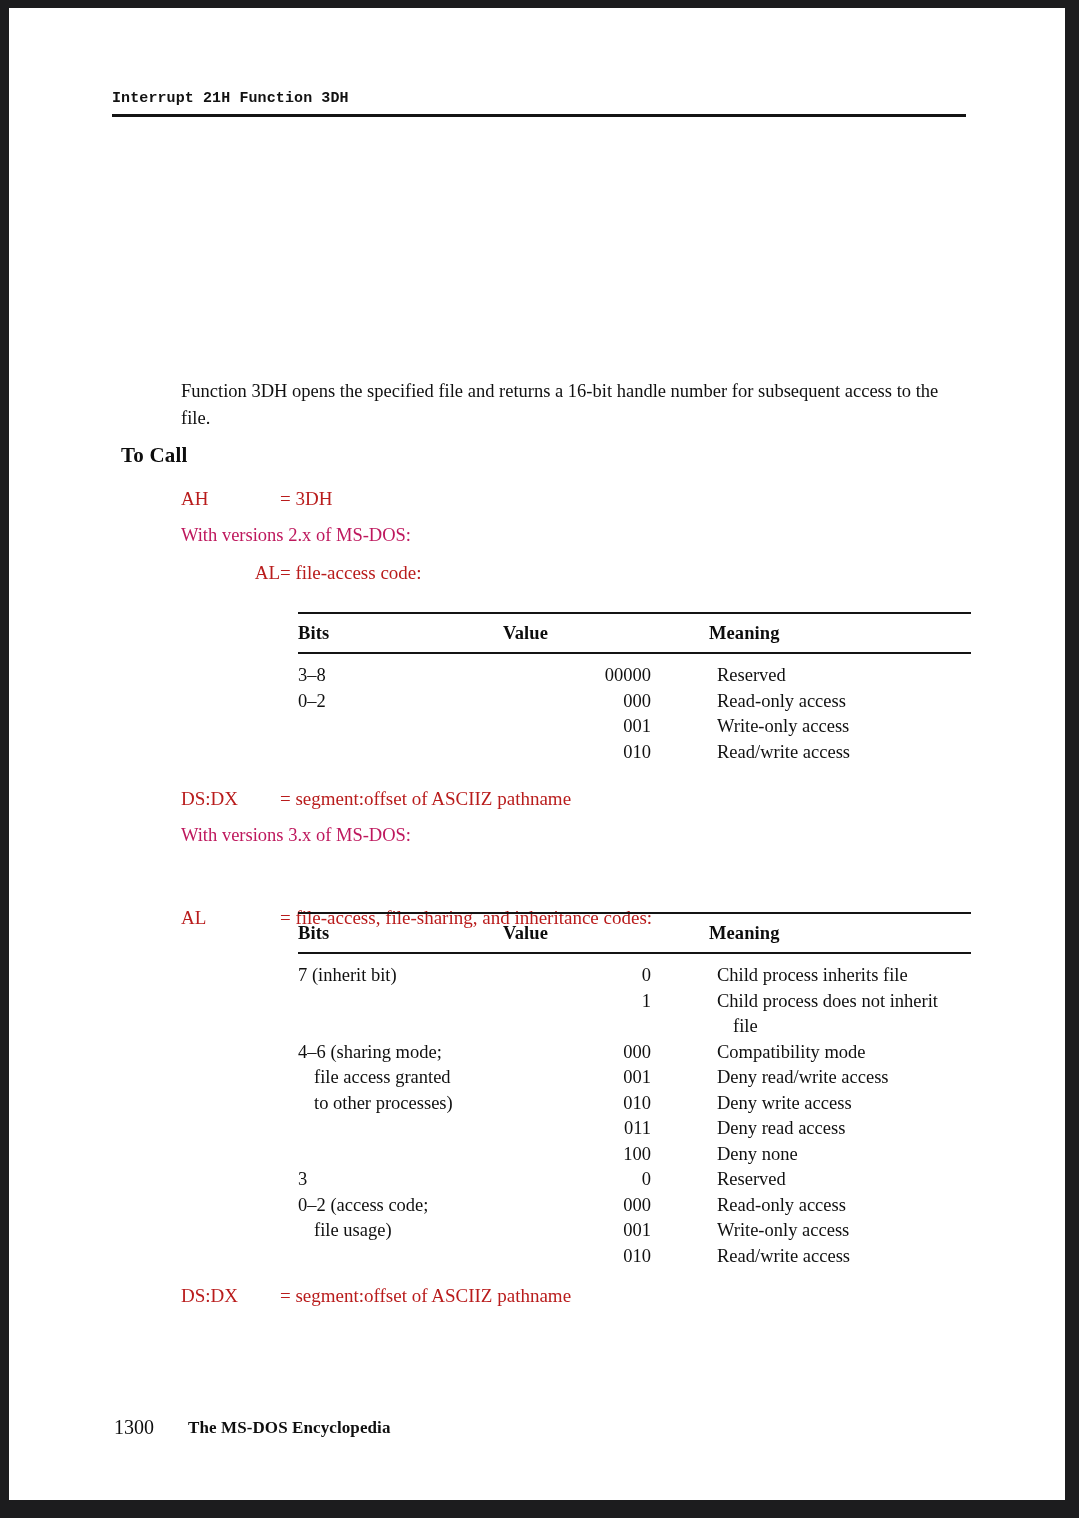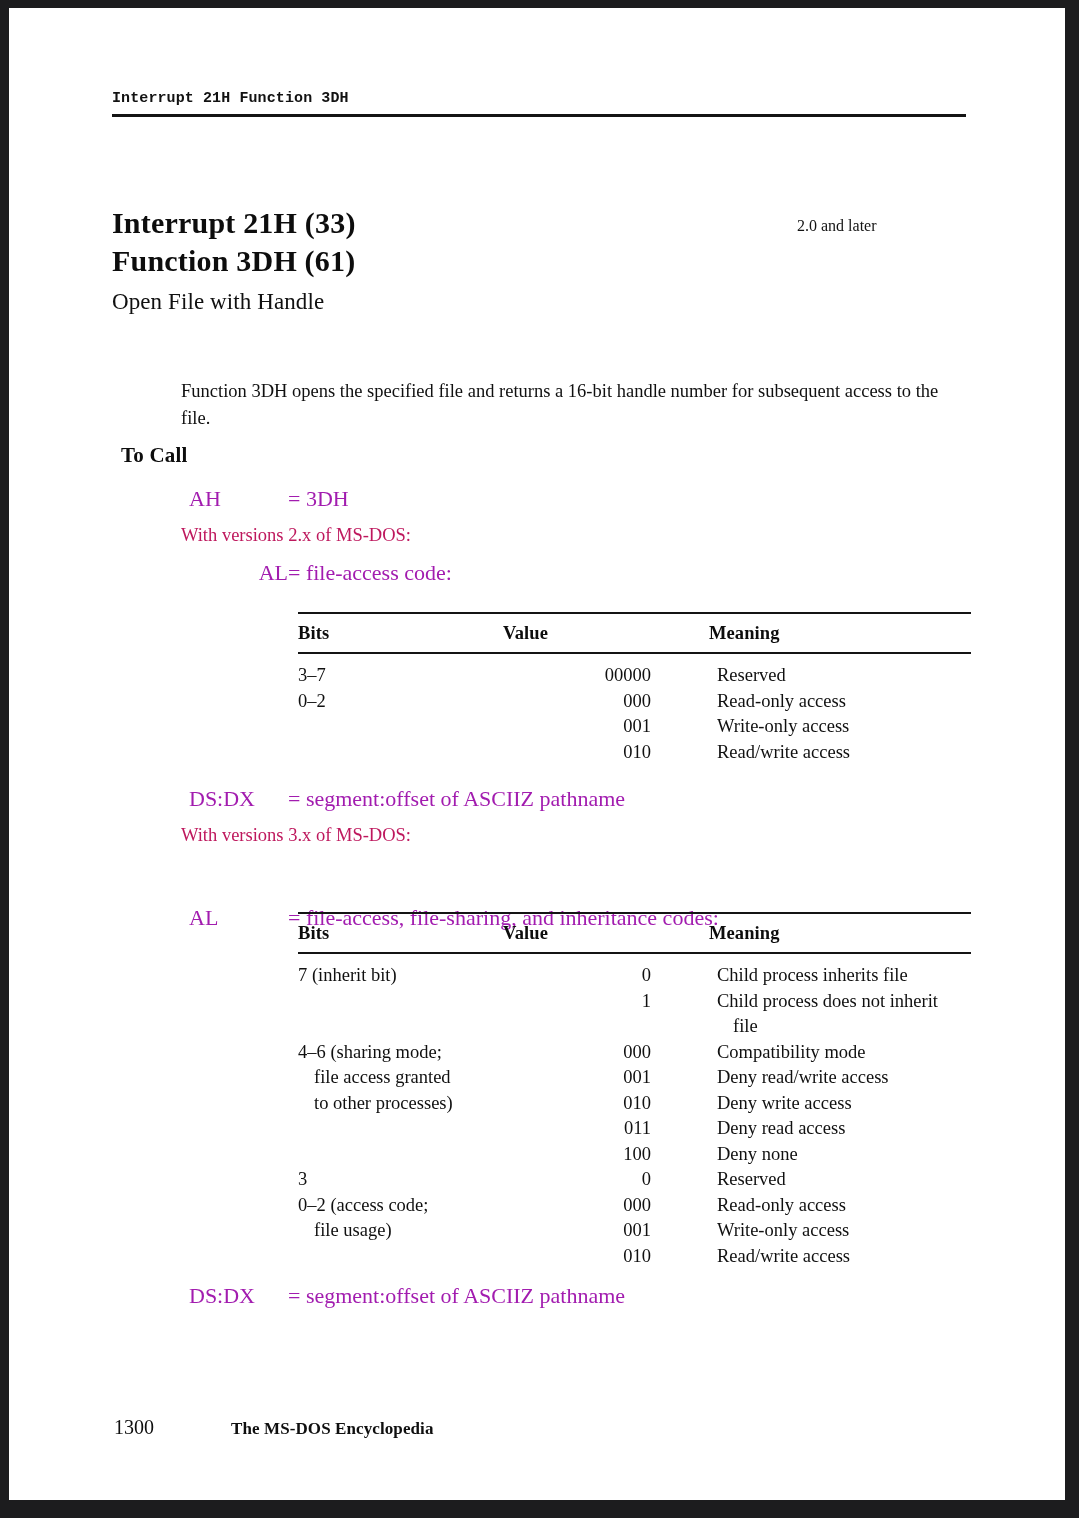--- a/index.html
+++ b/index.html
@@ -102,23 +102,23 @@
     font-size: 21px;
     font-weight: bold;
     color: #0d0d0d;
     letter-spacing: 0.2px;
   }
   .sh-tocall { top: 435px; }
 
   
   .reg-line {
     position: absolute;
-    left: 180px;
-    font-size: 22px;
-    color: #a21caf;
+    left: 172px;
+    font-size: 19px;
+    color: #b91c1c;
     line-height: 25px;
     white-space: nowrap;
   }
   .reg-name {
     display: inline-block;
     width: 99px;
   }
   .plain-line {
     position: absolute;
     left: 172px;
@@ -188,22 +188,21 @@
     box-sizing: border-box;
   }
   .cell-mean .cont { padding-left: 16px; display: block; }
 
   
   .footer {
     position: absolute;
     left: 105px;
     top: 1408px;
     display: flex;
-    align-items: flex-end;
-    gap: 43px;
+    align-items: center;
   }
   .folio {
     font-size: 20px;
     color: #0f0f0f;
     width: 74px;
   }
   .book-title {
     font-size: 17px;
     font-weight: bold;
     color: #0f0f0f;
@@ -214,26 +213,20 @@
 <body>
 
 <div class="scan-frame">
   <div class="page">
 
     <div class="running-header">
       <div class="running-header-text">Interrupt 21H Function 3DH</div>
     </div>
     <div class="header-rule"></div>
 
-    <div class="title-block">
-      <div class="title-line">Interrupt 21H (33)</div>
-      <div class="title-line">Function 3DH (61)</div>
-      <div class="subtitle">Open File with Handle</div>
-      <div class="version-note">2.0 and later</div>
-    </div>
 
     <div class="intro">Function 3DH opens the specified file and returns a 16-bit handle number for subsequent access to the file.</div>
 
     <div class="section-heading sh-tocall">To Call</div>
 
     <div class="reg-line l-ah">
       <span class="reg-name">AH</span><span>= 3DH</span>
     </div>
 
     <div class="plain-line l-ver2">With versions 2.x of MS-DOS:</div>
@@ -245,21 +238,21 @@
     <div class="tbl tbl-1">
       <div class="rule"></div>
       <div class="thead">
         <div class="c-bits">Bits</div>
         <div class="c-value">Value</div>
         <div class="c-mean">Meaning</div>
       </div>
       <div class="rule rule-thin"></div>
       <div class="tbody">
           <div class="trow">
-            <div class="cell-bits">3–7</div>
+            <div class="cell-bits">3–8</div>
             <div class="cell-value">00000</div>
             <div class="cell-mean">Reserved</div>
           </div>
           <div class="trow">
             <div class="cell-bits">0–2</div>
             <div class="cell-value">000</div>
             <div class="cell-mean">Read-only access</div>
           </div>
           <div class="trow">
             <div class="cell-bits"></div>

